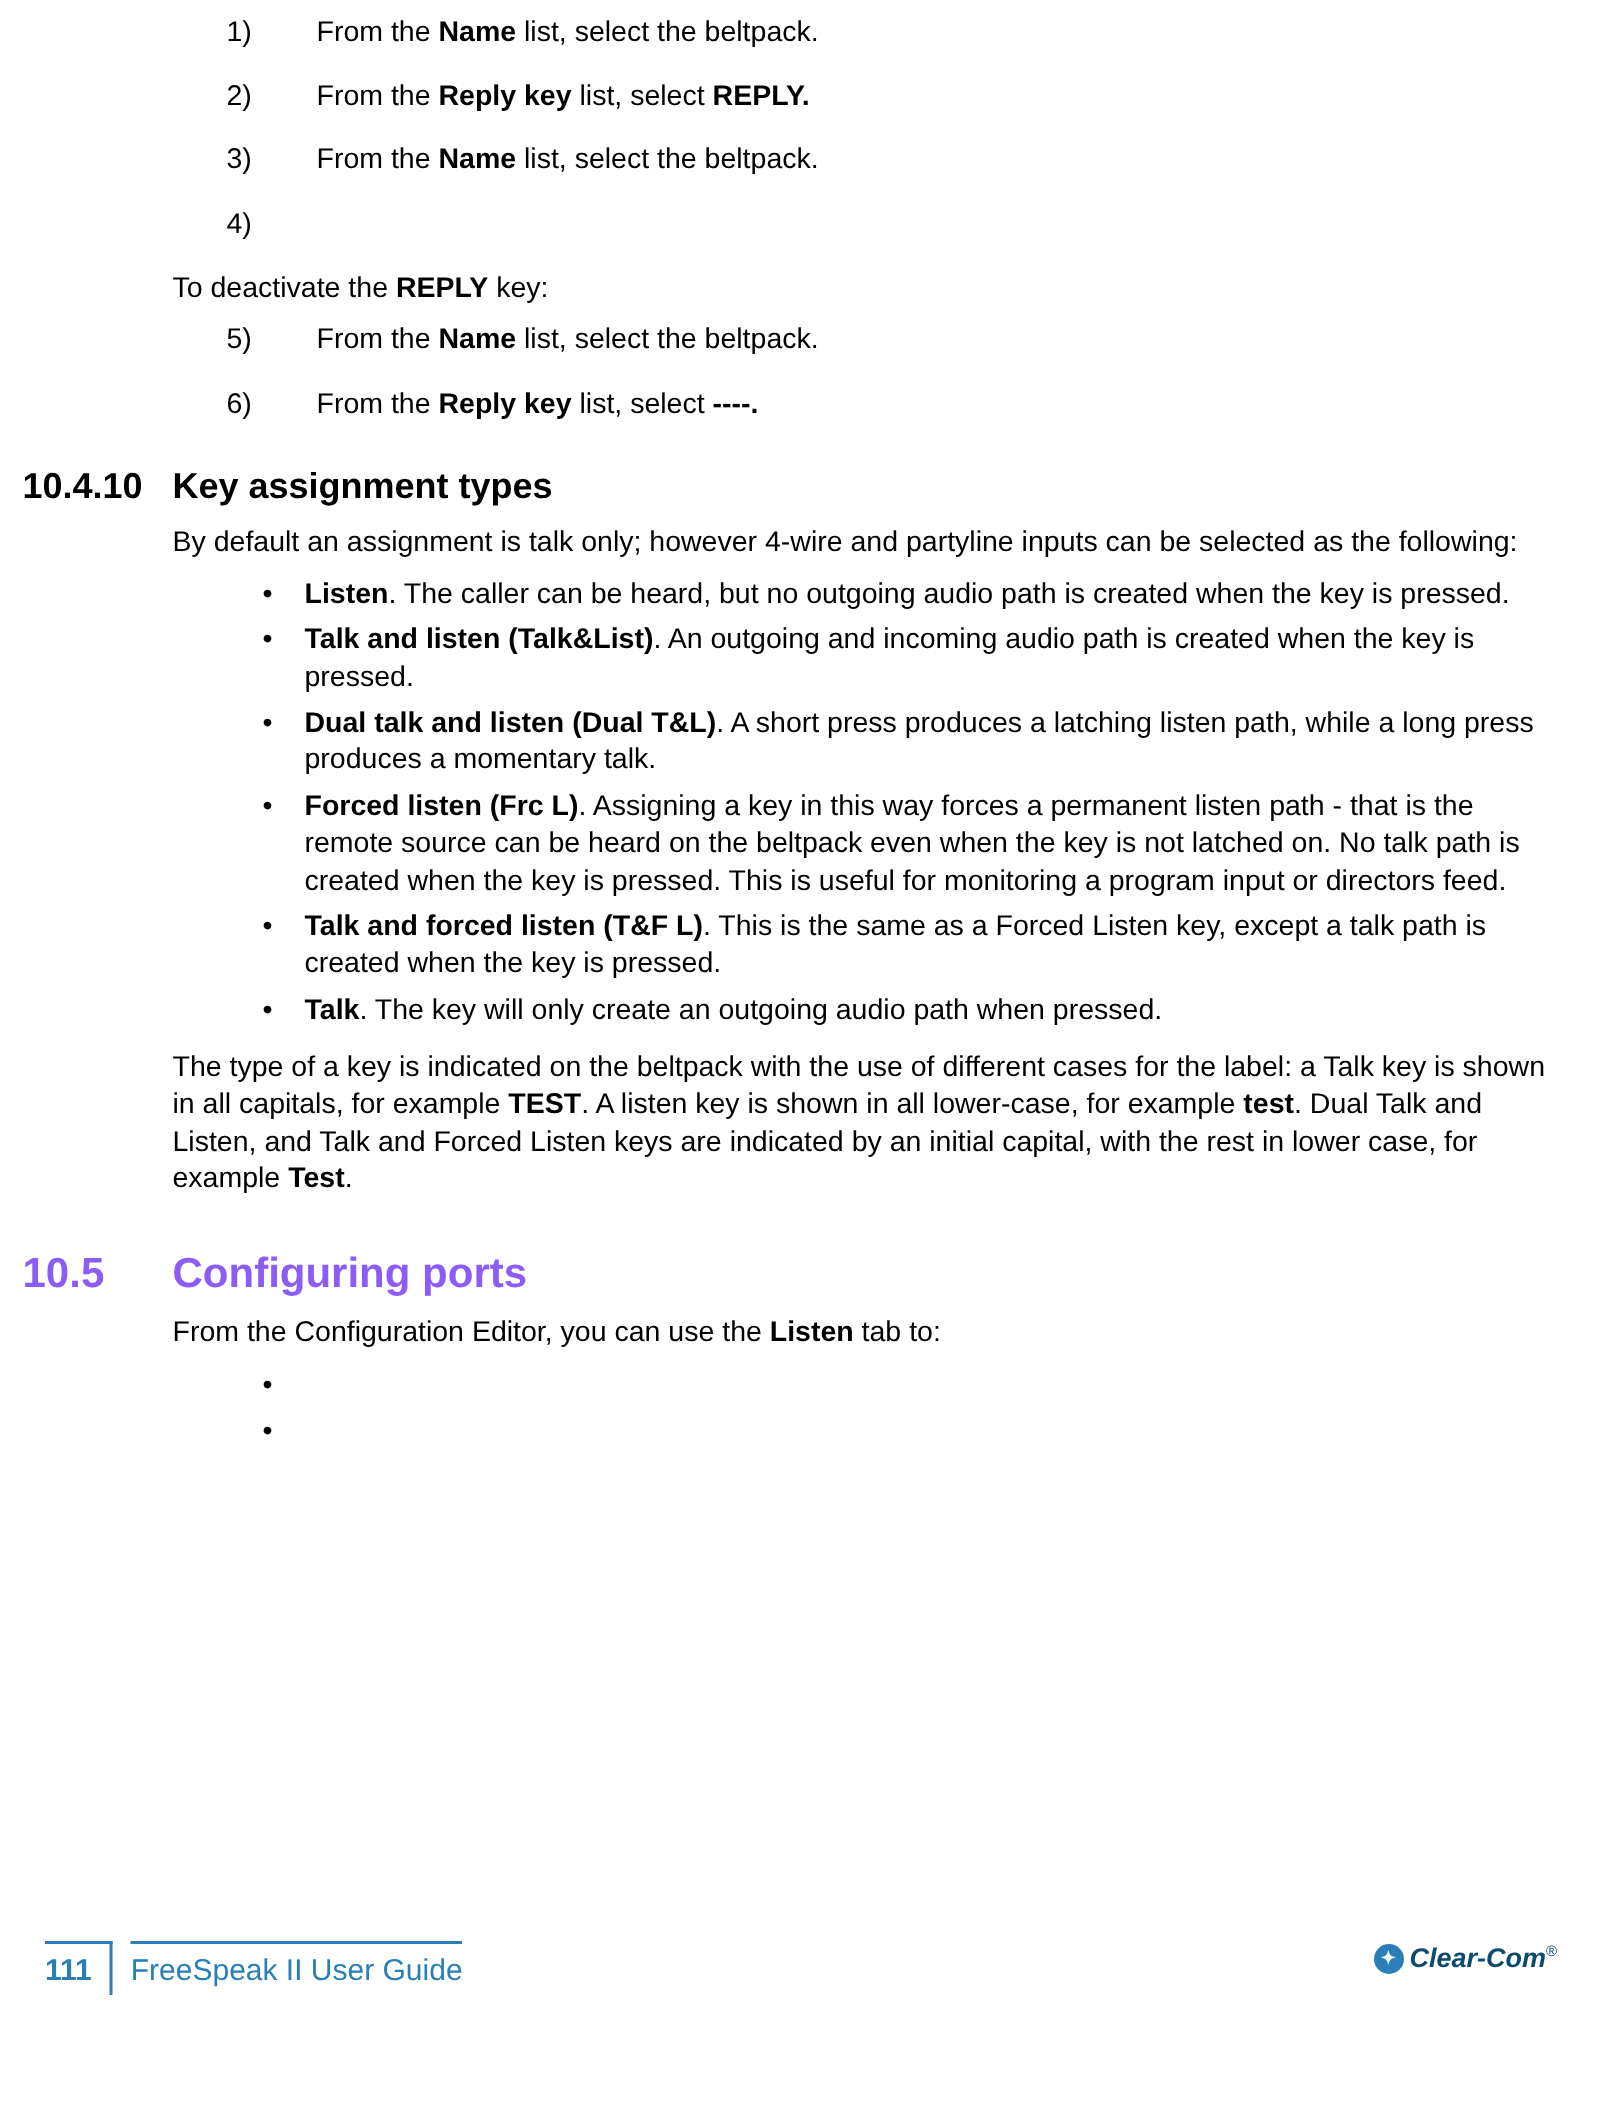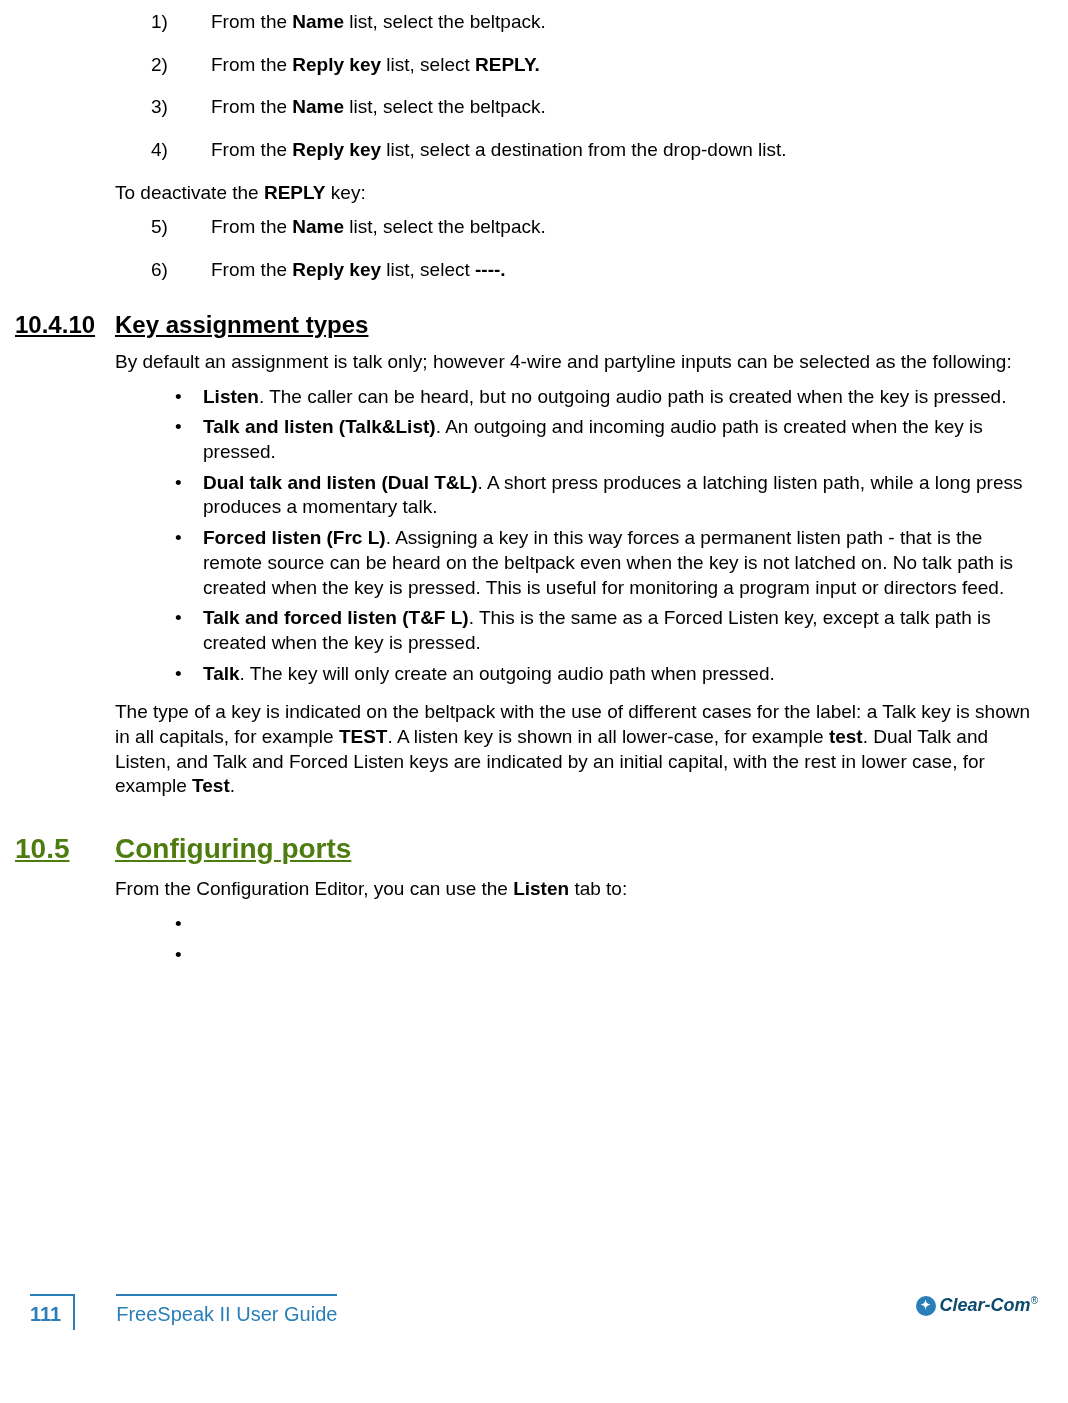--- a/index.html
+++ b/index.html
@@ -29,24 +29,23 @@
     flex-shrink: 0;
   }
   .body-text {
     margin: 4px 0 10px 0;
   }
   .section-heading {
     display: flex;
     margin: 26px 0 10px 0;
     font-weight: bold;
     font-size: 24px;
-    text-decoration: underline;
   }
   .section-heading.blue {
-    color: #4d7c0f;
+    color: #8b5cf6;
     font-size: 28px;
     margin-top: 32px;
   }
   .section-num {
     width: 100px;
     margin-left: -100px;
     flex-shrink: 0;
   }
   .bullet-item {
     display: flex;
@@ -83,21 +82,20 @@
     border-top: 2px solid #2a7fb8;
     padding-top: 2px;
   }
   .guide-title {
     border-top: 2px solid #2a7fb8;
     padding-top: 2px;
     height: 32px;
     display: flex;
     align-items: center;
     flex: 1;
-    margin-left: 29px;
   }
   .footer-bar {
     display: flex;
     flex: 1;
   }
   .footer-logo {
     display: flex;
     align-items: center;
     font-style: italic;
     font-weight: bold;
@@ -144,21 +142,20 @@
     </div>
 
 
     <div class="numbered-item">
       <span class="num">3)</span>
       <span><span>From the </span><b>Name</b><span> list, select the beltpack.</span></span>
     </div>
 
     <div class="numbered-item">
       <span class="num">4)</span>
-      <span><span>From the </span><b>Reply key</b><span> list, select a destination from the drop-down list.</span></span>
     </div>
 
     <div class="body-text"><span>To deactivate the </span><b>REPLY</b><span> key:</span></div>
 
     <div class="numbered-item">
       <span class="num">5)</span>
       <span><span>From the </span><b>Name</b><span> list, select the beltpack.</span></span>
     </div>
 
     <div class="numbered-item">

